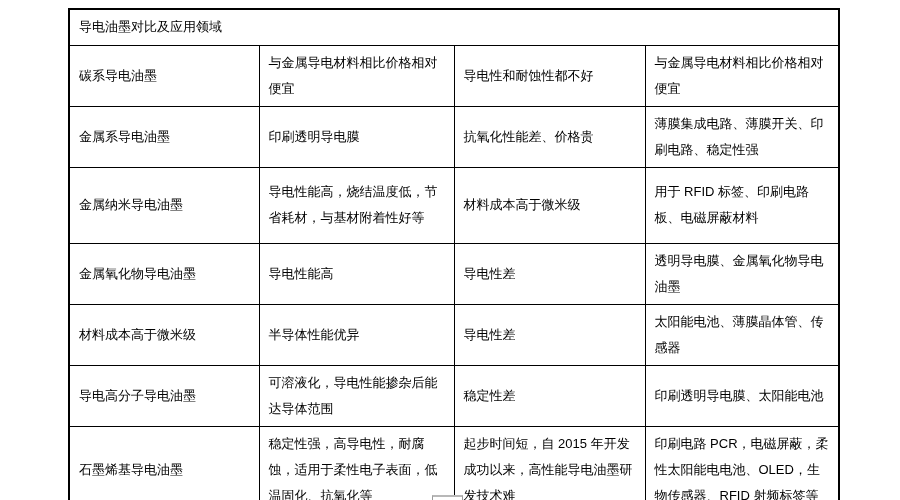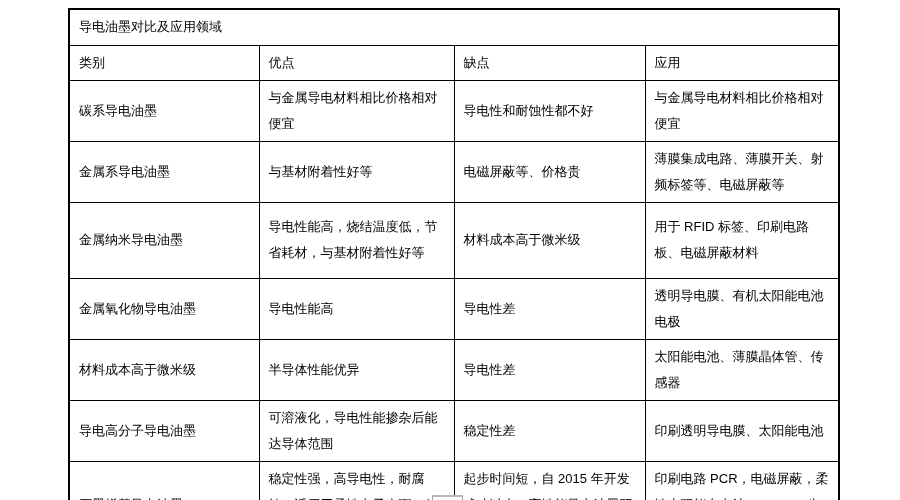--- a/index.html
+++ b/index.html
@@ -65,49 +65,43 @@
       <colgroup>
         <col style="width:190px">
         <col style="width:195px">
         <col style="width:191px">
         <col style="width:194px">
       </colgroup>
       <tbody>
         <tr class="r-title">
           <td class="title-cell" colspan="4">导电油墨对比及应用领域</td>
         </tr>
-        <tr class="r-head">
-          <td>类别</td>
-          <td>优点</td>
-          <td>缺点</td>
-          <td>应用</td>
-        </tr>
         <tr class="r1">
           <td>碳系导电油墨</td>
           <td>与金属导电材料相比价格相对便宜</td>
           <td>导电性和耐蚀性都不好</td>
           <td>与金属导电材料相比价格相对便宜</td>
         </tr>
         <tr class="r2">
           <td>金属系导电油墨</td>
-          <td>与基材附着性好等</td>
-          <td>电磁屏蔽等、价格贵</td>
-          <td>薄膜集成电路、薄膜开关、射频标签等、电磁屏蔽等</td>
+          <td>印刷透明导电膜</td>
+          <td>抗氧化性能差、价格贵</td>
+          <td>薄膜集成电路、薄膜开关、印刷电路、稳定性强</td>
         </tr>
         <tr class="r3">
           <td>金属纳米导电油墨</td>
           <td>导电性能高，烧结温度低，节省耗材，与基材附着性好等</td>
           <td>材料成本高于微米级</td>
           <td>用于 RFID 标签、印刷电路板、电磁屏蔽材料</td>
         </tr>
         <tr class="r4">
           <td>金属氧化物导电油墨</td>
           <td>导电性能高</td>
           <td>导电性差</td>
-          <td>透明导电膜、有机太阳能电池电极</td>
+          <td>透明导电膜、金属氧化物导电油墨</td>
         </tr>
         <tr class="r5">
           <td>材料成本高于微米级</td>
           <td>半导体性能优异</td>
           <td>导电性差</td>
           <td>太阳能电池、薄膜晶体管、传感器</td>
         </tr>
         <tr class="r6">
           <td>导电高分子导电油墨</td>
           <td>可溶液化，导电性能掺杂后能达导体范围</td>

